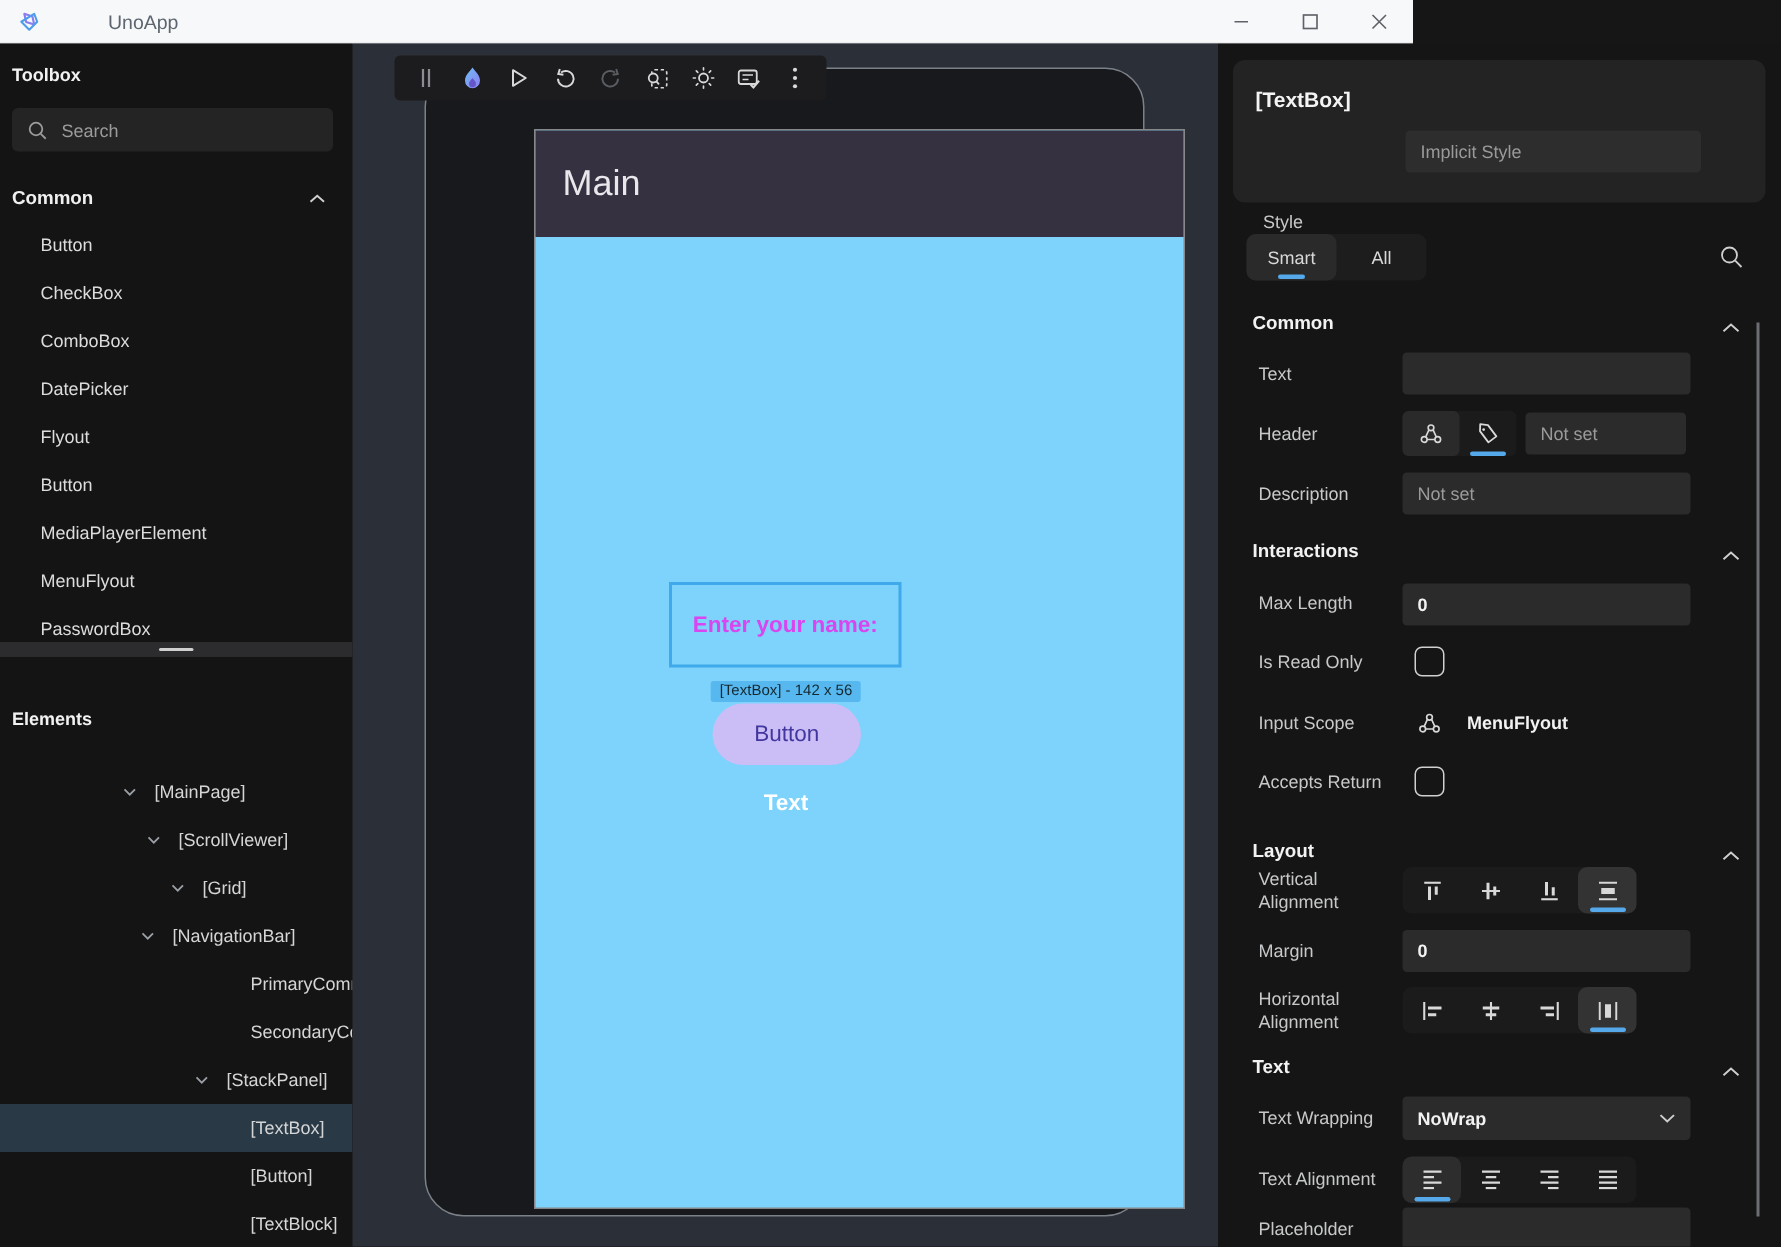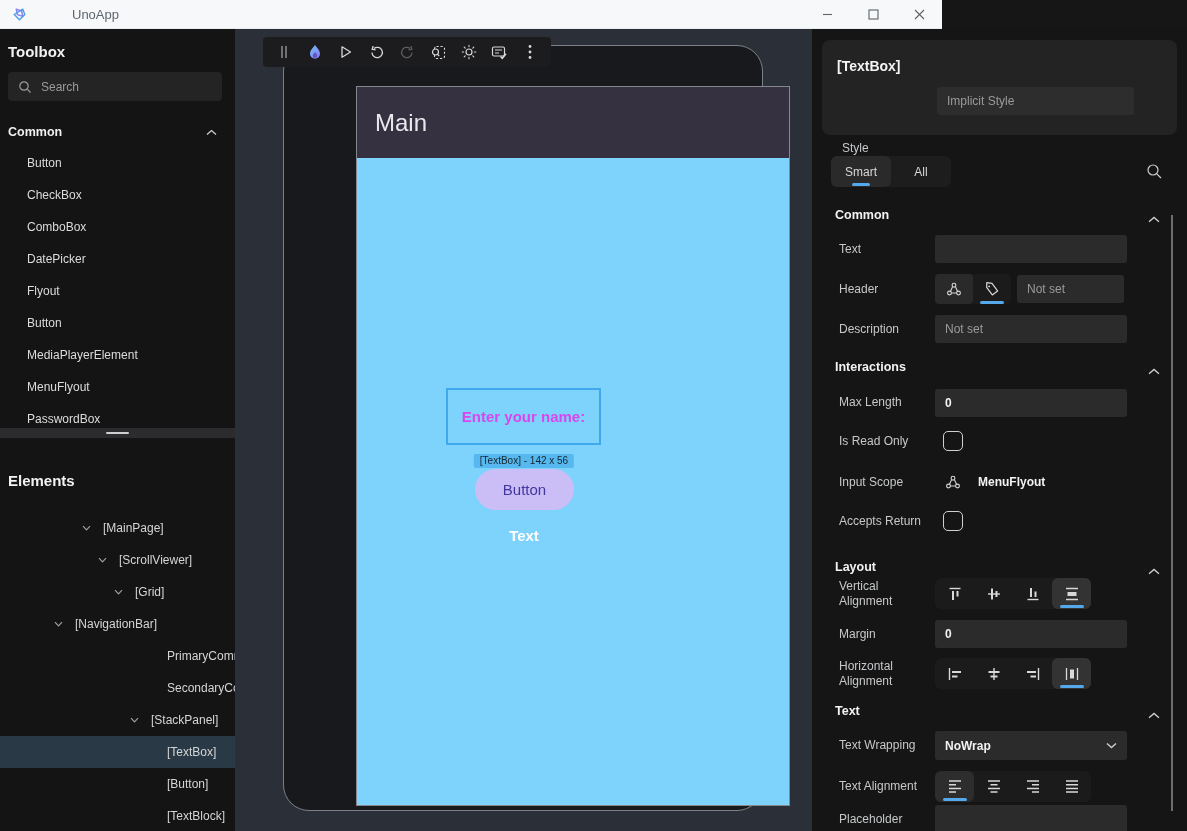--- a/index.html
+++ b/index.html
@@ -11,21 +11,21 @@
   #titlebar { left:0; top:0; width:942px; height:29px; background:#f7f8f9;
     border-bottom:1px solid #ececee; display:flex; align-items:center;gap:36px; }
   #titlebar .logo { margin-left:11px; display:flex; }
   #titlebar .apptitle { margin-left:8px; font-size:13px; color:#5d6670; }
   #wincontrols { position:absolute; right:0; top:0; height:29px; display:flex; }
   .winbtn { width:46px; height:29px; display:flex; align-items:center; justify-content:center;
     color:#5f6368; }
 
   
   #leftpanel { left:0; top:29px; width:235px; height:802px; background:#141414; overflow:hidden; }
-  .panel-title { position:absolute; left:8px; font-size:15px; font-weight:bold; color:#f2f2f2; }
+  .panel-title { position:absolute; left:8px; font-size:12px; font-weight:bold; color:#f2f2f2; }
   #searchbox { position:absolute; left:8px; top:43px; width:214px; height:29px;
     background:#242424; border-radius:4px; display:flex; align-items:center; padding:0 10px; }
   #searchbox input { background:transparent; border:none; outline:none; color:#cfcfcf;
     font-size:12px; margin-left:9px; width:160px; font-family:"Liberation Sans",sans-serif; }
   #searchbox input::placeholder { color:#9b9b9b; }
   #common-header { position:absolute; left:0; top:91px; width:235px; height:24px;
     display:flex; align-items:center; }
   #common-header .lbl { margin-left:8px; font-size:12.5px; font-weight:bold; color:#f0f0f0; }
   #common-header .chev { position:absolute; right:18px; display:flex; }
   .tb-item { position:absolute; left:0; width:235px; height:32px; display:flex;
@@ -195,21 +195,21 @@
     <span>[ScrollViewer]</span>
   </div>
   <div class="tree-row" style="top:547px; padding-left:114px;">
     <span class="chevslot">
         <svg width="9" height="6" viewBox="0 0 9 6" fill="none">
           <path d="M1 1.2 L4.5 4.8 L8 1.2" stroke="#9aa0a6" stroke-width="1.2"></path>
         </svg>
       </span>
     <span>[Grid]</span>
   </div>
-  <div class="tree-row" style="top:579px; padding-left:54px;">
+  <div class="tree-row" style="top:579px; padding-left:94px;">
     <span class="chevslot">
         <svg width="9" height="6" viewBox="0 0 9 6" fill="none">
           <path d="M1 1.2 L4.5 4.8 L8 1.2" stroke="#9aa0a6" stroke-width="1.2"></path>
         </svg>
       </span>
     <span>[NavigationBar]</span>
   </div>
   <div class="tree-row" style="top:611px; padding-left:146px;">
     <span class="chevslot"></span>
     <span>PrimaryCommands</span>

